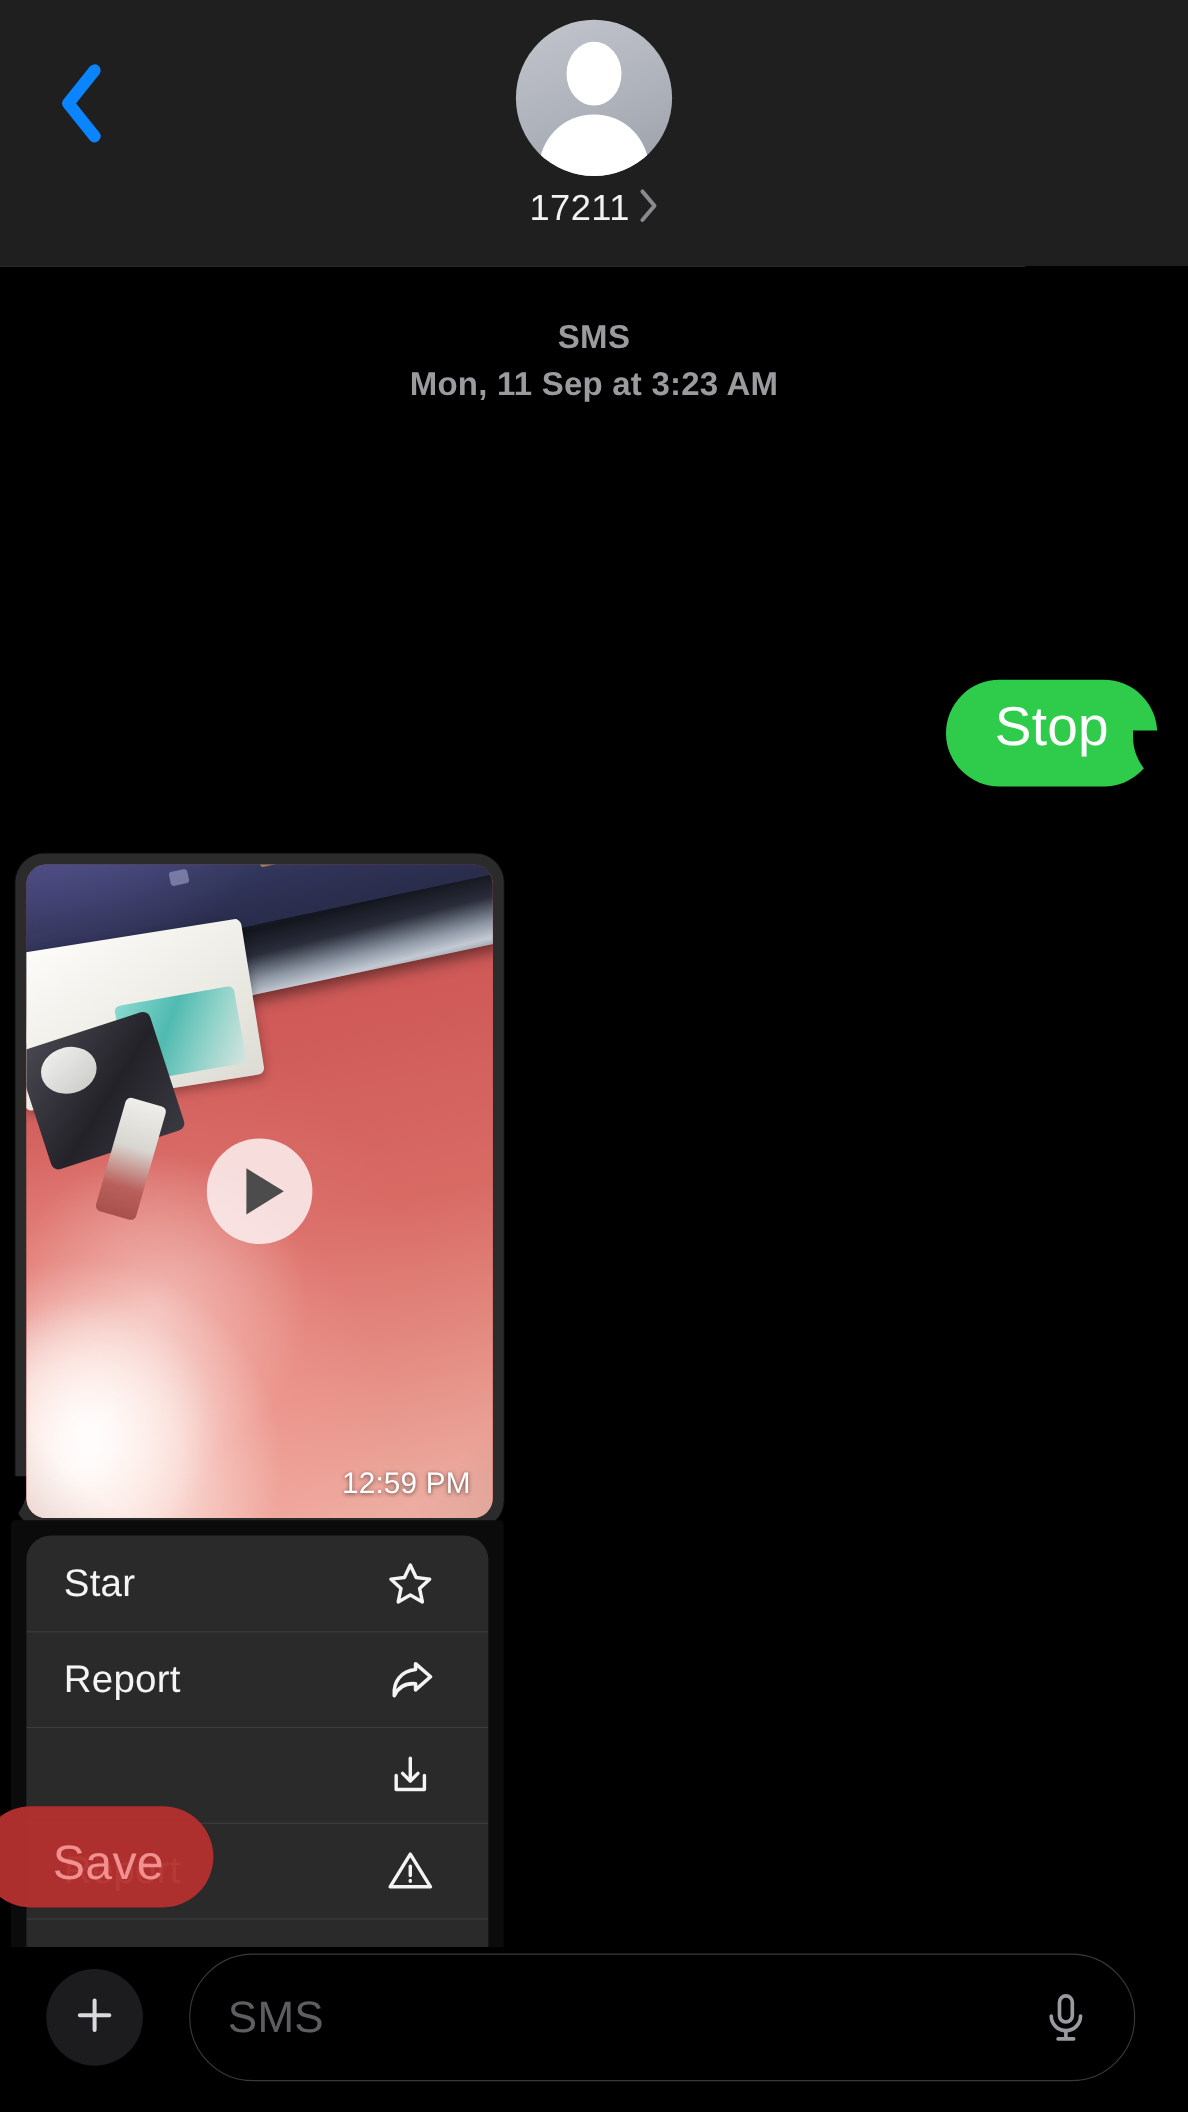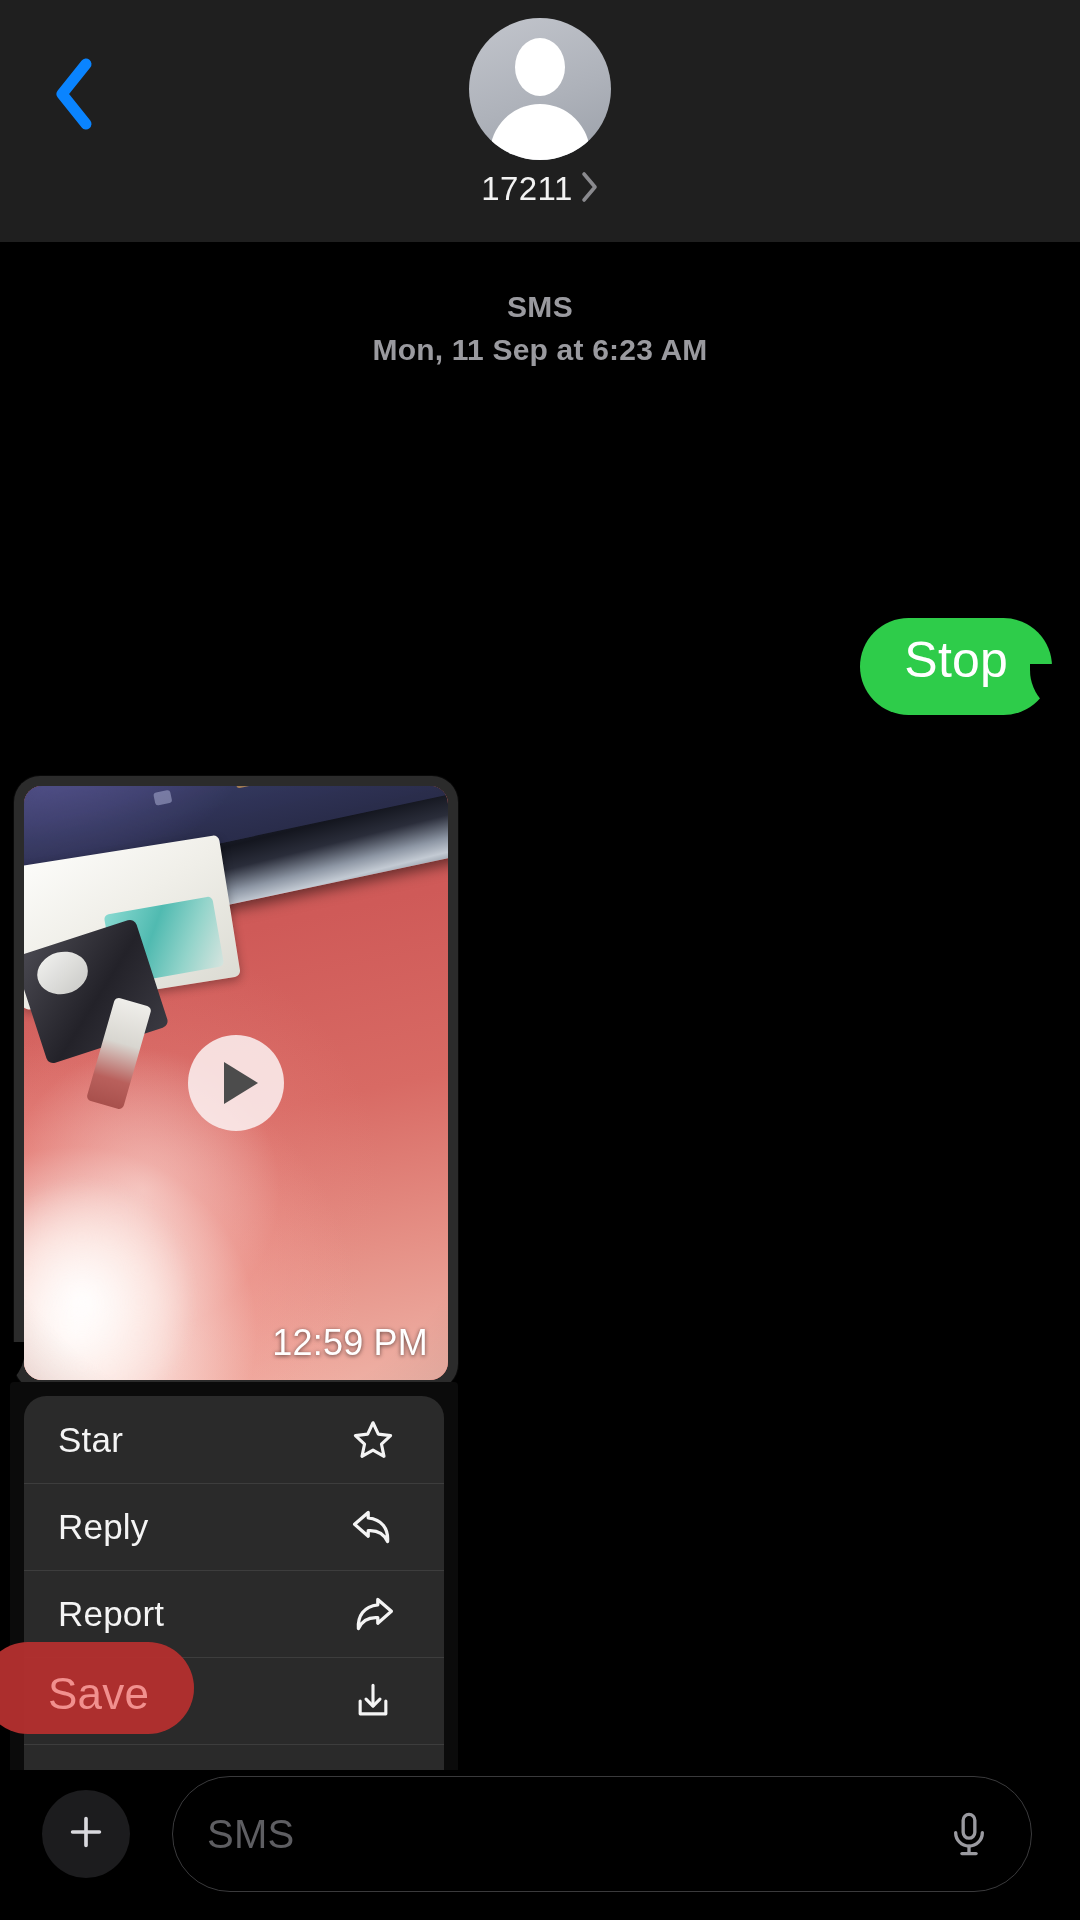--- a/index.html
+++ b/index.html
@@ -188,21 +188,21 @@
     cursor:pointer;
   }
   .play-btn .tri{
     width:0; height:0; margin-left:9px;
     border-left:34px solid #4c4c4c;
     border-top:21px solid transparent;
     border-bottom:21px solid transparent;
   }
   .thumb-time{
     position:absolute; right:20px; bottom:16px;
-    color:#fff; font-size:36px; letter-spacing:.2px;
+    color:#fff; font-size:27px; letter-spacing:.2px;
     text-shadow:0 1px 4px rgba(0,0,0,.6);
     text-align:center;
   }
 
   
   .menu-overlay{
     position:absolute; left:10px; top:1140px;
     width:448px; height:600px;
     background:#0b0b0b;
     border-radius:4px;
@@ -297,21 +297,21 @@
           </svg>
         </span>
       </div>
     </div>
   </div>
 
   <div class="thread">
 
     <div class="meta">
       <span class="kind">SMS</span>
-      <span class="when">Mon, 11 Sep at 6:23 AM</span>
+      <span class="when">Mon, 11 Sep at 3:23 AM</span>
     </div>
 
     <div class="out-bubble-wrap">
       <div class="out-bubble">
         <div class="txt">Stop</div>
         <span class="tail"></span>
       </div>
     </div>
 
     <div class="media-bubble">
@@ -348,28 +348,20 @@
 
         <div class="menu-item">
           <span class="label">Star</span>
           <span class="ico">
             <svg width="44" height="44" viewBox="0 0 24 24" fill="none" stroke="#f4f4f4" stroke-width="1.7" stroke-linejoin="round">
               <path d="M12 2.6 l2.9 6.2 6.7.8 -5 4.6 1.4 6.7 -6-3.4 -6 3.4 1.4-6.7 -5-4.6 6.7-.8z"></path>
             </svg>
           </span>
         </div>
 
-        <div class="menu-item">
-          <span class="label">Reply</span>
-          <span class="ico">
-            <svg width="46" height="46" viewBox="0 0 24 24" fill="none" stroke="#f4f4f4" stroke-width="1.7" stroke-linejoin="round" stroke-linecap="round">
-              <path d="M9.5 7.2 V4.4 L2.4 10.6 9.5 16.8 V13.9 c5.2 -0.4 8.2 1.6 10.1 5.7 0.5 -6.6 -2.9 -11.6 -10.1 -12.4z"></path>
-            </svg>
-          </span>
-        </div>
 
         <div class="menu-item">
           <span class="label">Report</span>
           <span class="ico">
             <svg width="46" height="46" viewBox="0 0 24 24" fill="none" stroke="#f4f4f4" stroke-width="1.7" stroke-linejoin="round" stroke-linecap="round">
               <path d="M14.5 7.2 V4.4 L21.6 10.6 14.5 16.8 V13.9 c-5.2 -0.4 -8.2 1.6 -10.1 5.7 -0.5 -6.6 2.9 -11.6 10.1 -12.4z"></path>
             </svg>
           </span>
         </div>
 

